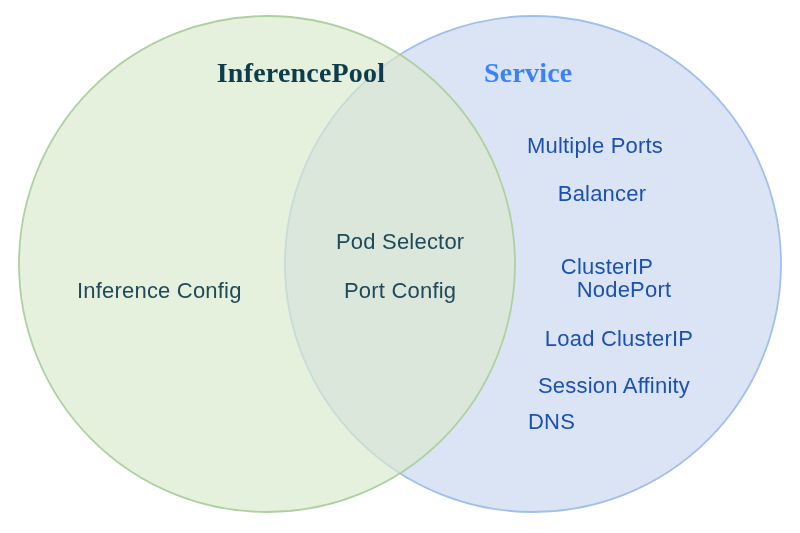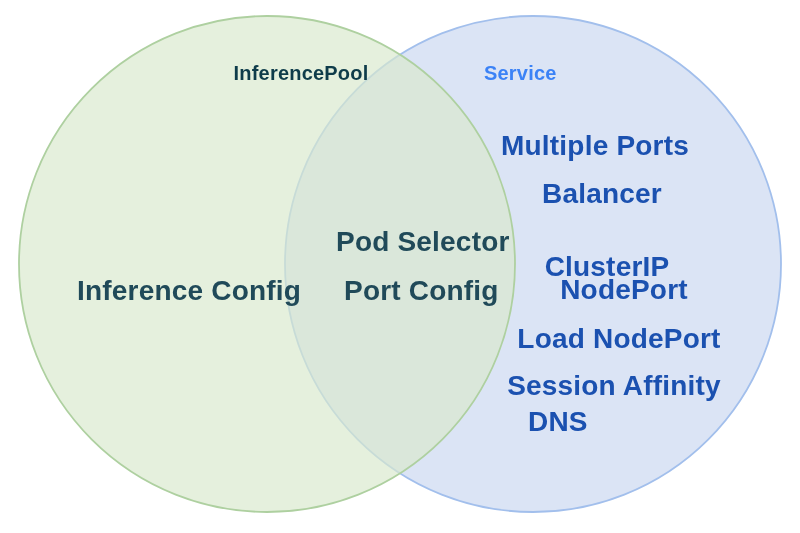--- a/index.html
+++ b/index.html
@@ -9,28 +9,27 @@
     width: 800px;
     height: 533px;
     background: #ffffff;
     overflow: hidden;
     font-family: "Liberation Sans", sans-serif;
   }
   .venn-svg { position: absolute; left: 0; top: 0; }
   .lbl {
     position: absolute;
     white-space: nowrap;
-    font-size: 28px;
+    font-size: 22px;
     line-height: 1;
     letter-spacing: 0.2px;
-    font-weight: bold;
   }
   .centered { transform: translate(-50%, -50%); }
   .left-aligned { transform: translateY(-50%); }
-  .title { font-weight: bold; font-size: 20px; }
+  .title { font-weight: bold; font-size: 28px; font-family: Liberation Serif, serif; }
   .teal { color: #204a59; }
   .teal-dark { color: #0e3c4a; }
   .blue { color: #1b51b0; }
   .blue-dark { color: #3b82f6; }
 </style>
 </head>
 <body>
 
 <div class="stage">
 
@@ -47,17 +46,17 @@
 
   <div class="lbl teal left-aligned" style="left:77px; top:291px;">Inference Config</div>
 
   <div class="lbl teal left-aligned" style="left:336px; top:242px;">Pod Selector</div>
   <div class="lbl teal left-aligned" style="left:344px; top:291px;">Port Config</div>
 
   <div class="lbl blue centered" style="left:595px; top:146px;">Multiple Ports</div>
   <div class="lbl blue centered" style="left:602px; top:194px;">Balancer</div>
   <div class="lbl blue centered" style="left:607px; top:241px;margin-top:26px;">ClusterIP</div>
   <div class="lbl blue centered" style="left:624px; top:290px;">NodePort</div>
-  <div class="lbl blue centered" style="left:619px; top:339px;">Load NodePort</div>
+  <div class="lbl blue centered" style="left:619px; top:339px;">Load ClusterIP</div>
   <div class="lbl blue centered" style="left:614px; top:386px;">Session Affinity</div>
   <div class="lbl blue left-aligned" style="left:528px; top:422px;">DNS</div>
 
 </div>
 
 </body></html>

